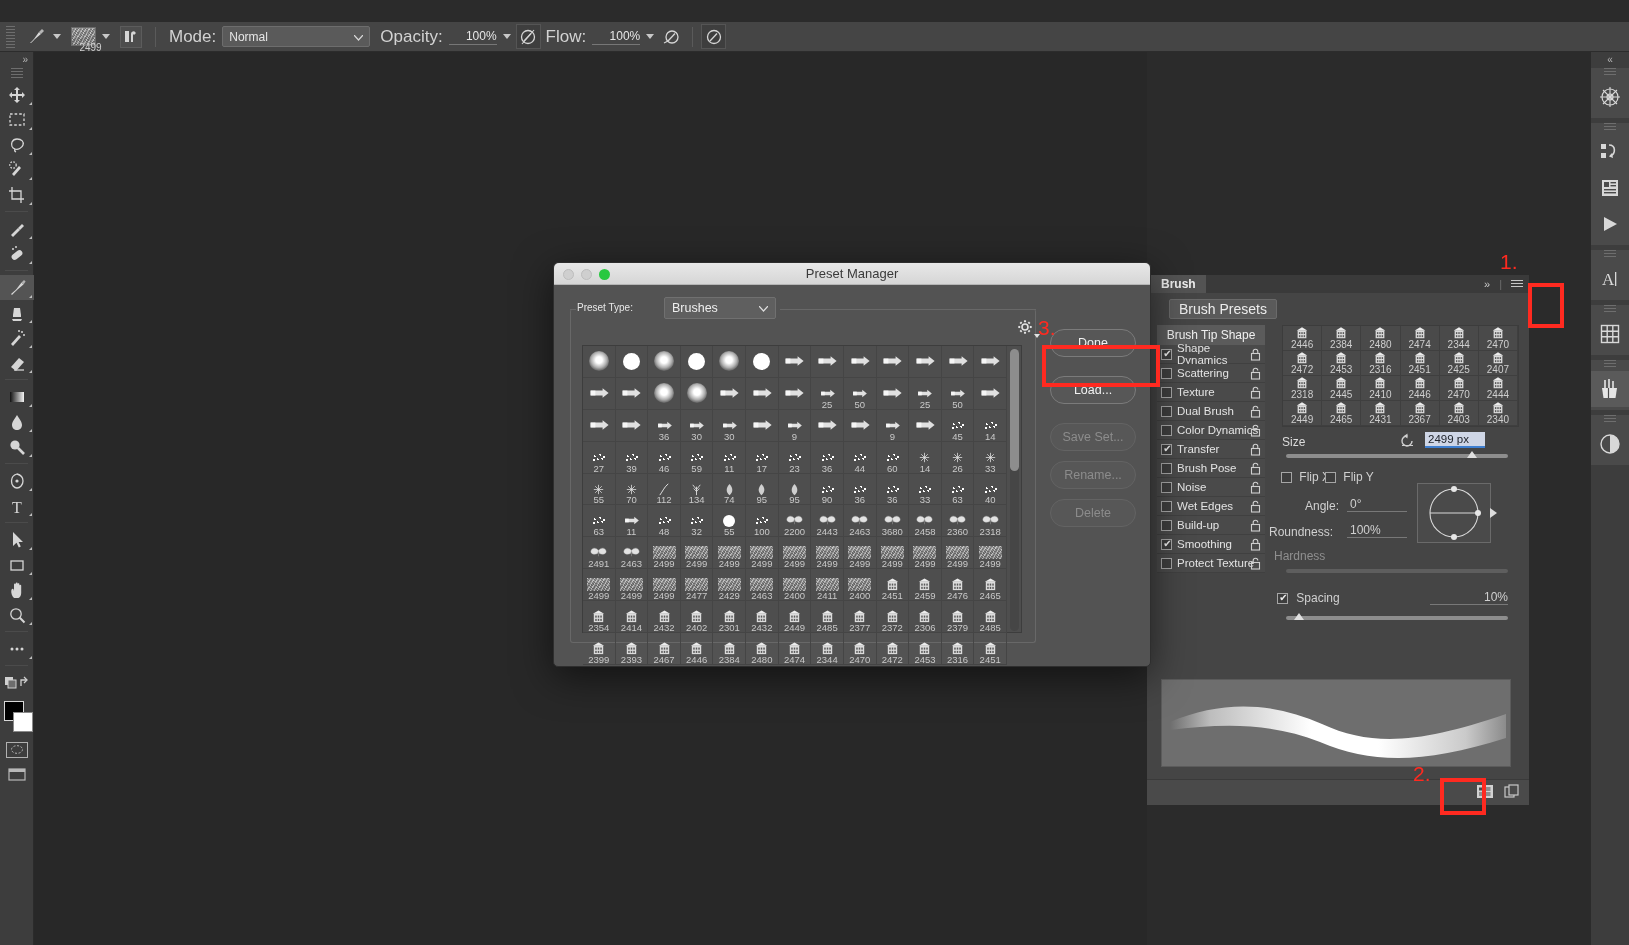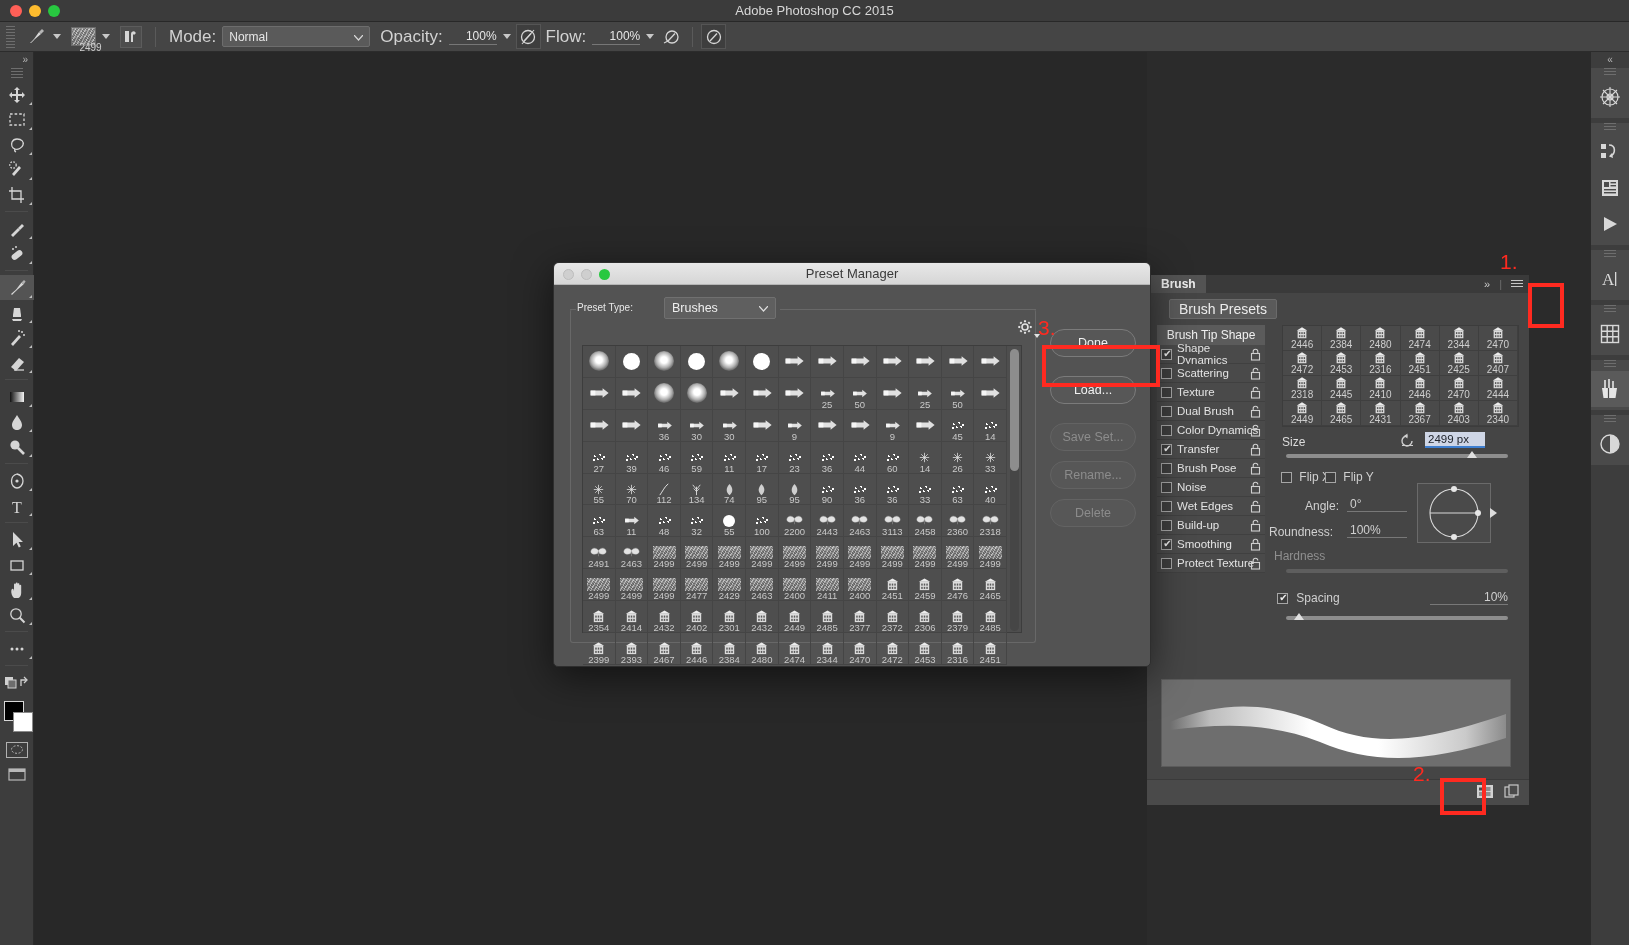--- a/index.html
+++ b/index.html
@@ -225,28 +225,20 @@
       radial-gradient(circle at 45% 65%, #fff 0 1px, transparent 1px),
       radial-gradient(circle at 70% 60%, #fff 0 1px, transparent 1px),
       radial-gradient(circle at 25% 70%, #fff 0 1px, transparent 1px),
       radial-gradient(circle at 80% 45%, #fff 0 1px, transparent 1px); }
 </style>
 </head>
 <body>
 
 <div id="app">
 
-  <div class="titlebar">
-    <div class="traffic">
-      <div class="tl r"></div>
-      <div class="tl y"></div>
-      <div class="tl g"></div>
-    </div>
-    <div class="app-title">Adobe Photoshop CC 2015</div>
-  </div>
 
   <div class="optionsbar">
     <div class="grip"></div>
 
     <div class="ob-item">
       <span class="brush-ico">
         <svg width="21" height="21" viewBox="0 0 21 21">
           <path d="M4 17 C6 15 7 14 8 13 L13 6 L15 8 L9 13 C8 14 7 15 5 17 Z" fill="#d8d8d8"></path>
           <path d="M13 6 L16 3 L18 5 L15 8 Z" fill="#b5b5b5"></path>
         </svg>
@@ -1517,21 +1509,21 @@
             <div class="pcell">
               <svg width="19" height="15" viewBox="0 0 20 16">
                 <path d="M10 5 L10 12 M10 6 C7 2 3 3 2 6 C1 9 5 11 9 9 Z M10 6 C13 2 17 3 18 6 C19 9 15 11 11 9 Z" fill="#e2e2e2" stroke="#b9b9b9" stroke-width="0.4"></path>
               </svg>
               <span class="pn">2463</span>
             </div>
             <div class="pcell">
               <svg width="19" height="15" viewBox="0 0 20 16">
                 <path d="M10 5 L10 12 M10 6 C7 2 3 3 2 6 C1 9 5 11 9 9 Z M10 6 C13 2 17 3 18 6 C19 9 15 11 11 9 Z" fill="#e2e2e2" stroke="#b9b9b9" stroke-width="0.4"></path>
               </svg>
-              <span class="pn">3113</span>
+              <span class="pn">3680</span>
             </div>
             <div class="pcell">
               <svg width="19" height="15" viewBox="0 0 20 16">
                 <path d="M10 5 L10 12 M10 6 C7 2 3 3 2 6 C1 9 5 11 9 9 Z M10 6 C13 2 17 3 18 6 C19 9 15 11 11 9 Z" fill="#e2e2e2" stroke="#b9b9b9" stroke-width="0.4"></path>
               </svg>
               <span class="pn">2458</span>
             </div>
             <div class="pcell">
               <svg width="19" height="15" viewBox="0 0 20 16">
                 <path d="M10 5 L10 12 M10 6 C7 2 3 3 2 6 C1 9 5 11 9 9 Z M10 6 C13 2 17 3 18 6 C19 9 15 11 11 9 Z" fill="#e2e2e2" stroke="#b9b9b9" stroke-width="0.4"></path>

